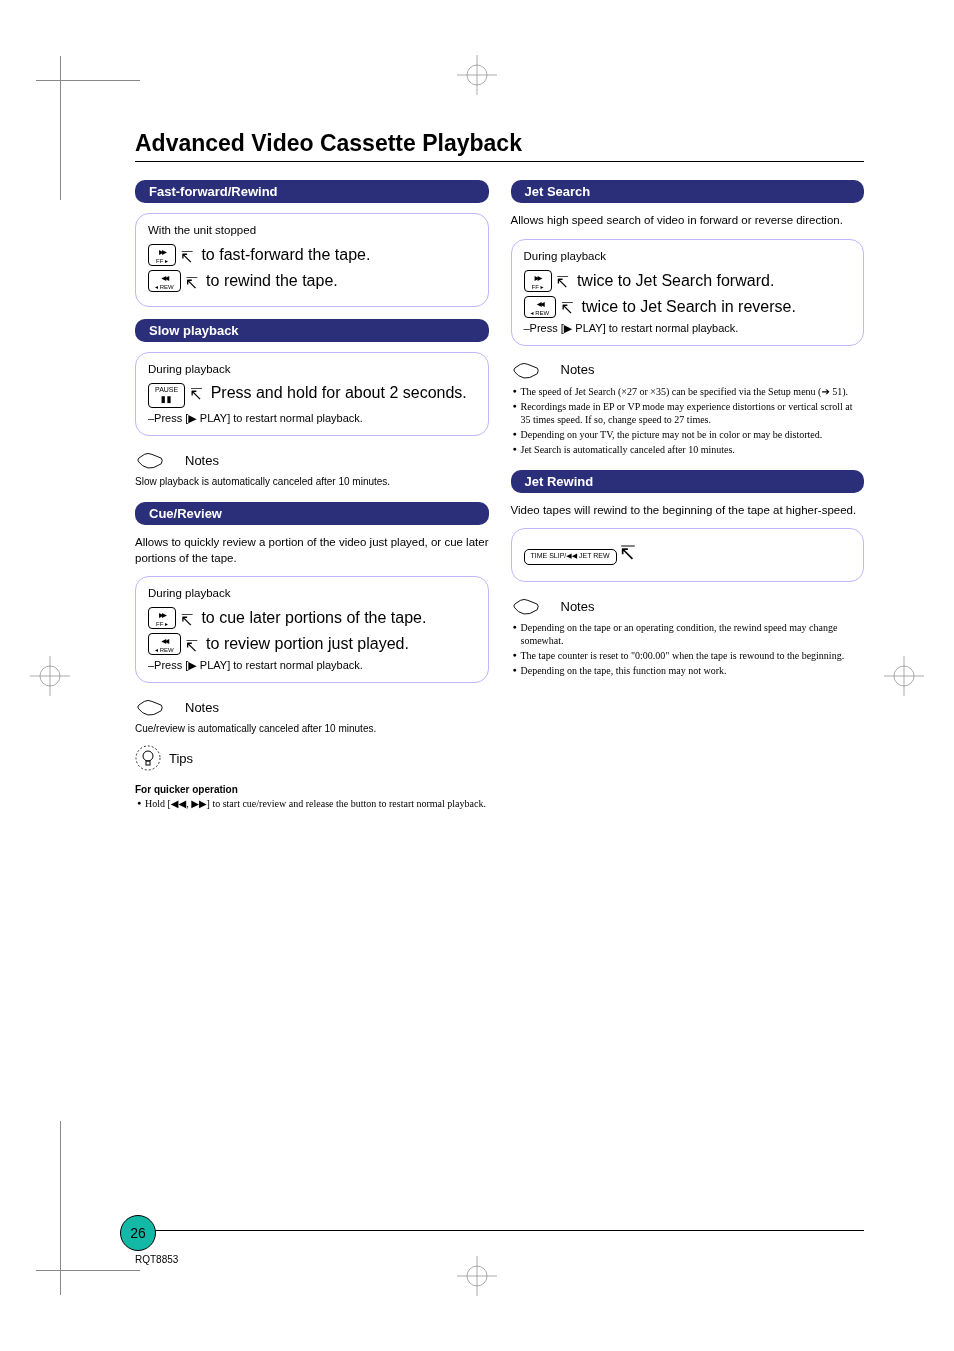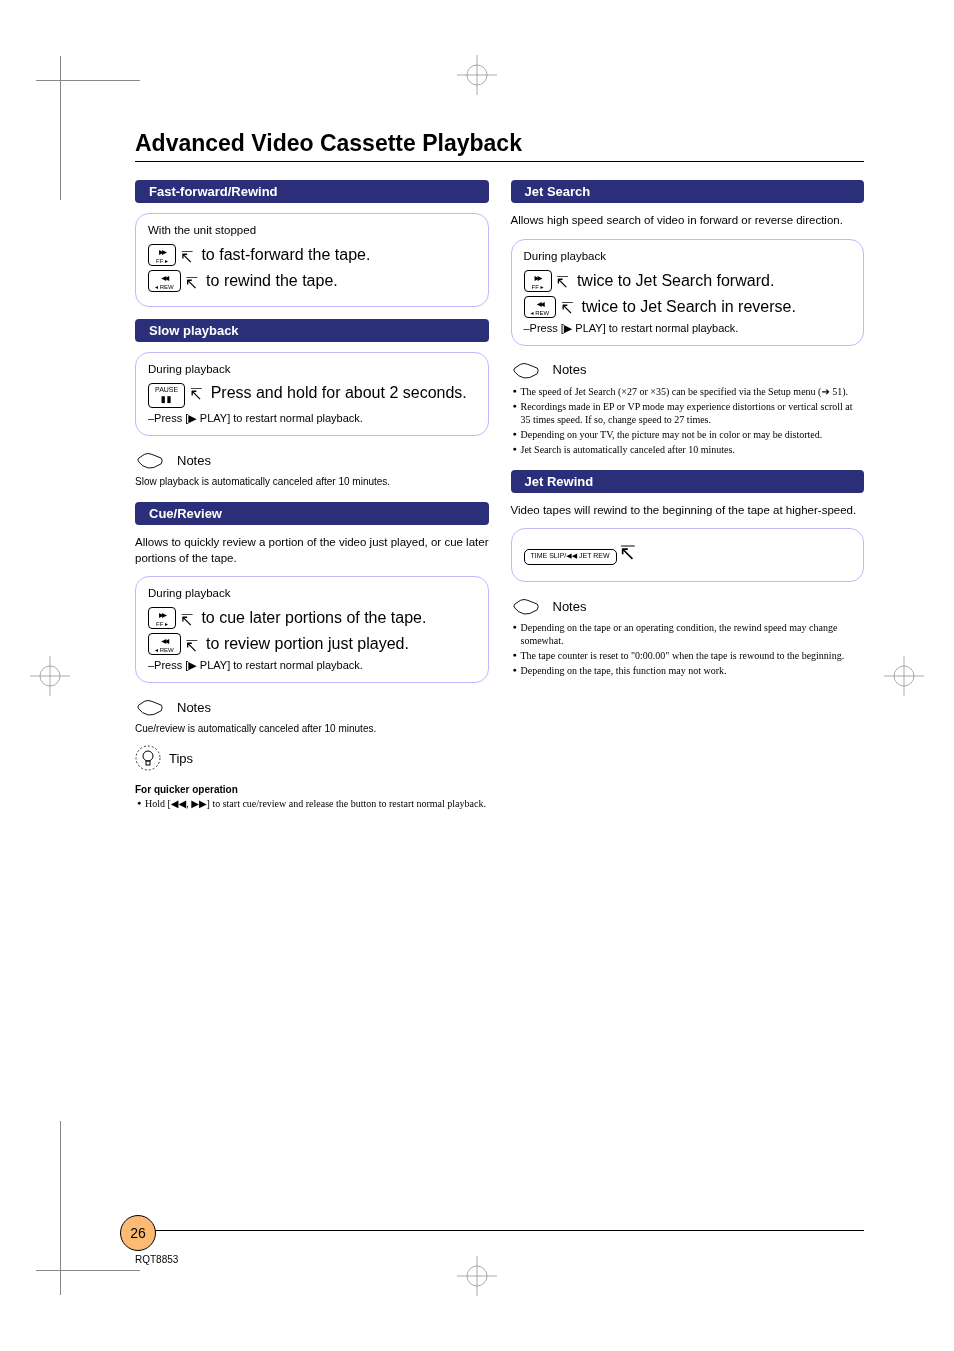--- a/index.html
+++ b/index.html
@@ -60,21 +60,21 @@
     display: flex;
     gap: 22px;
   }
   .col { flex: 1; min-width: 0; }
   .section-header {
     background: #2b2f7a;
     color: #fff;
     font-weight: bold;
     font-size: 13px;
     padding: 4px 14px;
-    border-radius: 4px;
+    border-radius: 10px;
     margin-bottom: 10px;
   }
   .intro {
     font-size: 11.5px;
     margin-bottom: 10px;
     line-height: 1.35;
   }
   .panel {
     border: 1px solid #c4b5fd;
     border-radius: 14px;
@@ -117,21 +117,21 @@
     margin-right:2px;
     transform: translateY(2px);
   }
   .sub-instruction {
     font-size: 11px;
     margin-top:4px;
   }
   .notes-heading {
     display:flex;
     align-items:center;
-    gap:12px;
+    gap:20px;
     margin: 6px 0 3px 0;
   }
   .notes-heading .label {
     font-size:13px;
   }
   .notes-list {
     list-style:none;
     font-size:10px;
     line-height:1.3;
     padding-left:2px;
@@ -159,21 +159,21 @@
     position:absolute;
     bottom: 100px;
     left: 120px;
     width:36px; height:36px;
     border:1px solid #000;
     border-radius:50%;
     display:flex;
     align-items:center;
     justify-content:center;
     font-size:14px;
-    background:#fdba74;
+    background:#14b8a6;
   }
   .doc-id {
     position:absolute;
     bottom: 86px;
     left: 135px;
     font-size:10px;
   }
   .bottom-rule {
     position:absolute;
     bottom: 120px;

